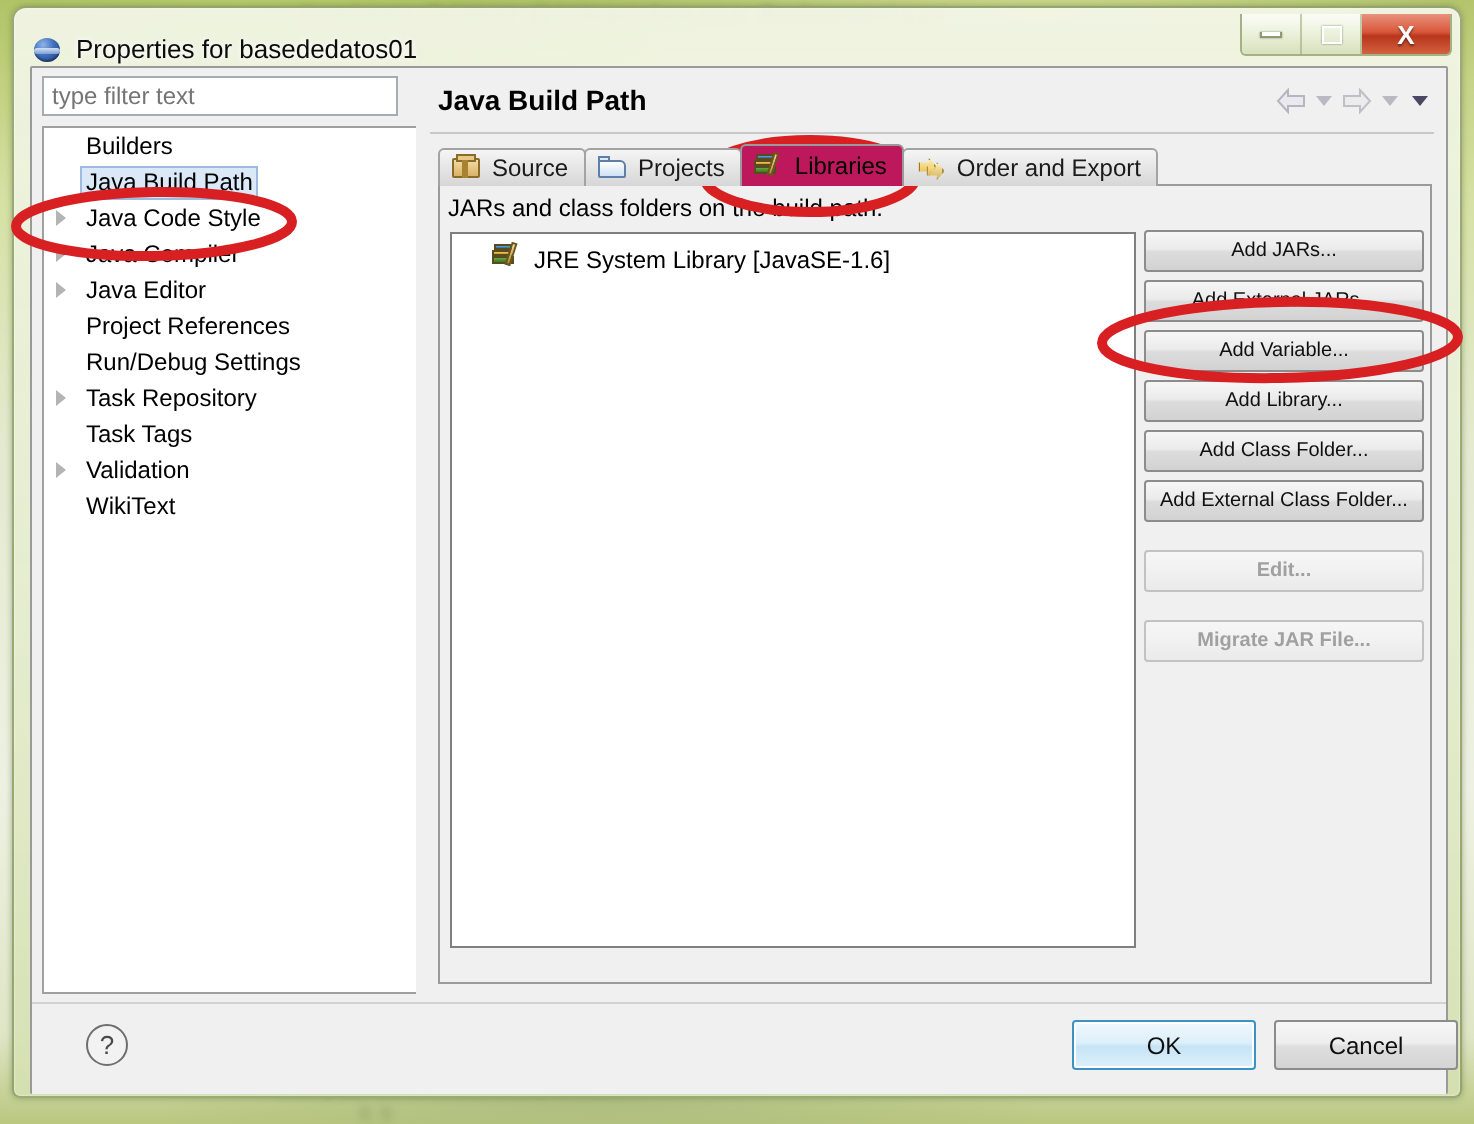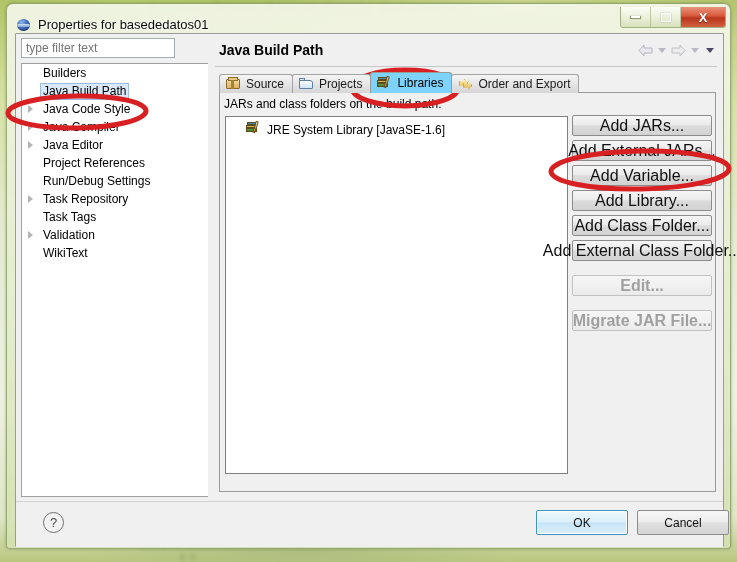--- a/index.html
+++ b/index.html
@@ -86,21 +86,21 @@
     border:1px solid #9a9a9a;
     border-radius:1px;
   }
   #dialog-body { position:absolute; left:0; top:0; right:0; height:467px; }
 
   
   #left-pane {
     position:absolute; left:5px; top:4px; width:187px; height:459px;
   }
   #filter-box {
-    position:absolute; left:0; top:0; width:154px; height:20px;
+    position:absolute; left:0; top:0; width:178px; height:20px;
     border:1px solid #a5acb2; background:#fff;
   }
   #filter-box input {
     width:100%; height:100%; border:none; outline:none; background:transparent;
     font-family:"Liberation Sans", sans-serif; font-size:12px; color:#555;
     padding:0 4px;
   }
   #tree {
     position:absolute; left:0; top:25px; width:187px; height:434px;
     background:#fff; border:1px solid #a0a0a0; border-right:none;
@@ -144,21 +144,21 @@
   .tab {
     height:19px; padding:0 8px 0 6px; margin-right:-1px;
     display:flex; align-items:center; gap:5px;
     border:1px solid #a3a3a3; border-bottom:none;
     border-radius:3px 3px 0 0;
     background:linear-gradient(180deg,#f5f5f5 0%,#e4e4e4 55%,#d6d6d6 100%);
     font-size:12px; color:#1a1a1a; white-space:nowrap; cursor:pointer;
     position:relative; z-index:1;
   }
   .tab.active {
-    height:21px; background:#7dd3fc; z-index:3; color:#000;
+    height:21px; background:#be185d; z-index:3; color:#000;
     border-color:#9a9a9a;
   }
   #tab-strip-line {
     position:absolute; left:6px; top:54px; width:497px; height:1px; background:#9a9a9a;
   }
   #tab-page {
     position:absolute; left:6px; top:55px; width:497px; height:399px;
     border:1px solid #9a9a9a; border-top:none; background:#f0f0f0;
   }
   #list-label { position:absolute; left:4px; top:4px; font-size:12px; color:#000; }
@@ -170,21 +170,21 @@
     height:18px; line-height:18px; margin:4px 0 0 20px;
     display:flex; align-items:flex-start; gap:6px; font-size:12px;
   }
   #btn-col {
     position:absolute; left:352px; top:22px; width:140px;
   }
   .sbtn {
     width:140px; height:21px; margin-bottom:4px;
     border:1px solid #8c8c8c; border-radius:2px;
     background:linear-gradient(180deg,#f6f6f6 0%,#ebebeb 45%,#dcdcdc 52%,#d2d2d2 100%);
-    font-family:"Liberation Sans", sans-serif; font-size:16px; color:#101010;
+    font-family:"Liberation Sans", sans-serif; font-size:10px; color:#101010;
     display:flex; align-items:center; justify-content:center;
     cursor:pointer; white-space:nowrap;
   }
   .sbtn.dis { color:#a0a0a0; border-color:#c2c2c2;
     background:linear-gradient(180deg,#f6f6f6 0%,#f1f1f1 50%,#eaeaea 100%); cursor:default;}
   .sbtn.gap { margin-top:14px;font-weight:bold; }
 
   
   #footer-sep { position:absolute; left:0; top:467px; width:707px; height:1px; background:#d2d2d2;}
   #footer { position:absolute; left:0; top:468px; width:707px; height:45px; background:#f0f0f0;}

